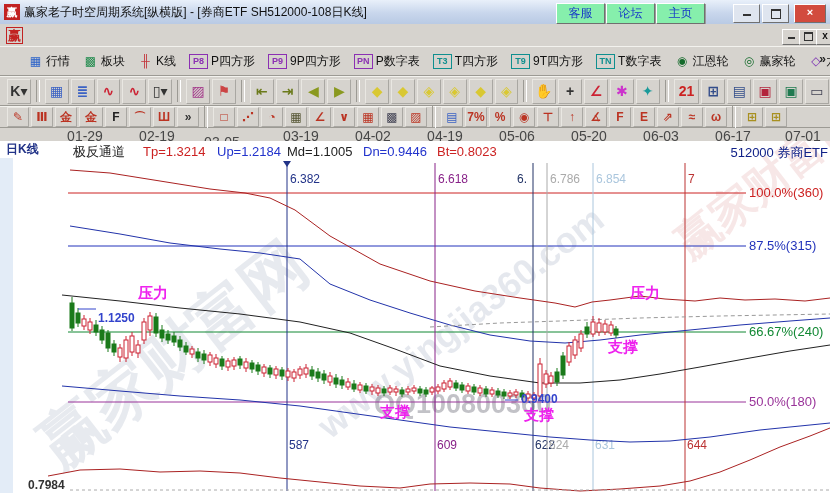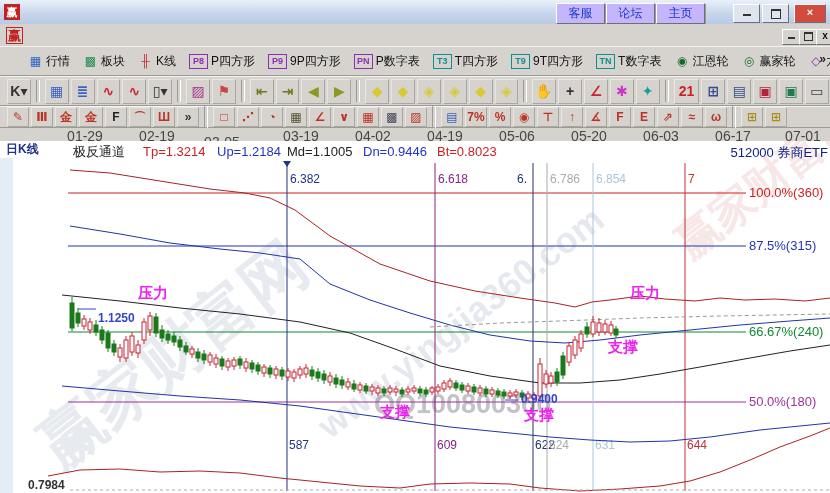--- a/index.html
+++ b/index.html
@@ -6,21 +6,21 @@
   body{width:830px;height:493px;overflow:hidden;position:relative;
        font-family:"Liberation Sans","DejaVu Sans",sans-serif;background:#d6d3ce;font-size:12px}
   .abs{position:absolute}
   
   #titlebar{left:0;top:0;width:830px;height:24px;
     background:linear-gradient(180deg,#e9f0fa 0%,#c8d6ec 55%,#b9cae4 100%);
     border-bottom:1px solid #8fa3c0;display:flex;align-items:center}
   #app-logo{width:16px;height:16px;margin:0 4px 0 4px;background:#c22222;color:#fff;
     font-weight:bold;font-size:11px;line-height:16px;text-align:center}
   #title-text{color:#111;font-size:12px;white-space:nowrap}
-  .tb-btn{position:absolute;top:3px;height:19px;width:47px;background:#c4b5fd;
+  .tb-btn{position:absolute;top:3px;height:19px;width:47px;background:#86efac;
     border:1px solid;border-color:#fff #6f6f6f #6f6f6f #fff;color:#1536c8;
     font-size:12px;text-align:center;line-height:18px;box-shadow:1px 1px 0 #9a9a9a}
   .wbtn{position:absolute;top:4px;width:25px;height:17px;background:#dfe5ef;
     border:1px solid;border-color:#fff #707070 #707070 #fff;text-align:center;line-height:14px;
     font-size:11px;color:#222}
   #close-btn{background:#d24b3e;color:#fff;font-weight:bold}
   .restore-glyph{display:inline-block;width:8px;height:7px;border:1px solid #333;border-top-width:2px;margin-top:4px}
   .min-glyph{display:inline-block;width:8px;height:2px;background:#333;margin-top:9px}
   
   #menubar{left:0;top:24px;width:830px;height:22px;background:#d6d3ce;
@@ -52,20 +52,21 @@
   .dlab{position:absolute;top:0;font-size:14px;color:#474747;transform:translateX(-50%);white-space:nowrap}
   
   #chart{left:0;top:141px;width:830px;height:352px;background:#fff}
   svg text{font-family:"Liberation Sans","DejaVu Sans",sans-serif}
 </style>
 </head>
 <body>
 
 <div id="titlebar" class="abs">
   <span id="app-logo">赢</span>
+  <span id="title-text">赢家老子时空周期系统[纵横版] - [券商ETF  SH512000-108日K线]</span>
 </div>
 <div id="titlebar-buttons">
     <div class="tb-btn" style="left: 556px;">客服</div>
     <div class="tb-btn" style="left: 606px;">论坛</div>
     <div class="tb-btn" style="left: 656px;">主页</div>
   </div>
 <div class="wbtn" id="min-btn" style="left:733px"><span class="min-glyph"></span></div>
 <div class="wbtn" id="rest-btn" style="left:762px"><span class="restore-glyph"></span></div>
 <div class="wbtn" id="close-btn" style="left:794px;width:30px">×</div>
 

